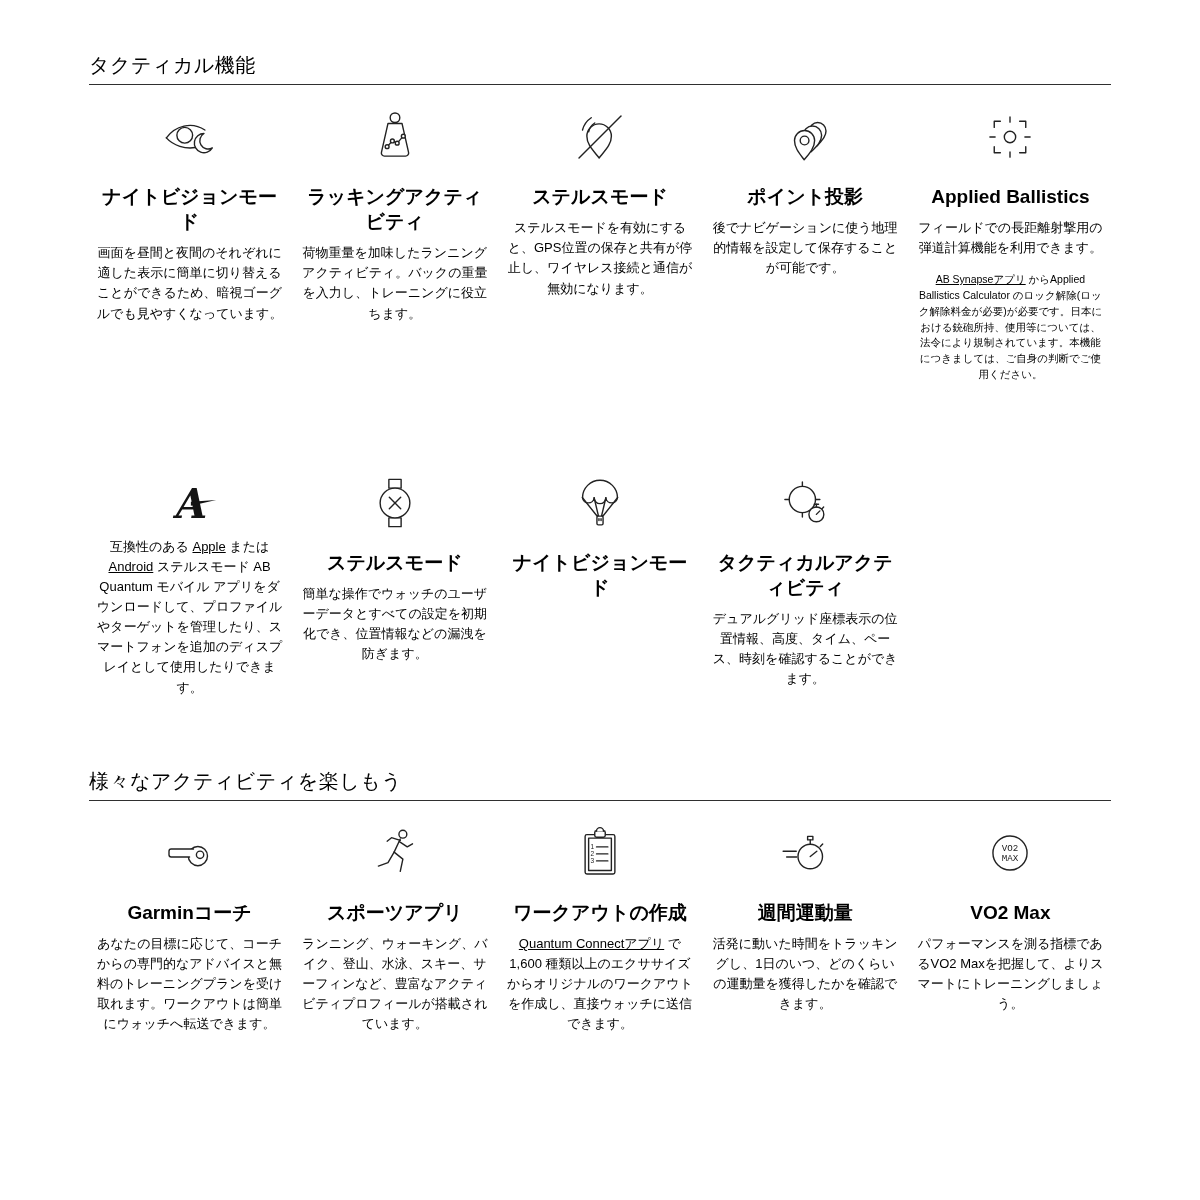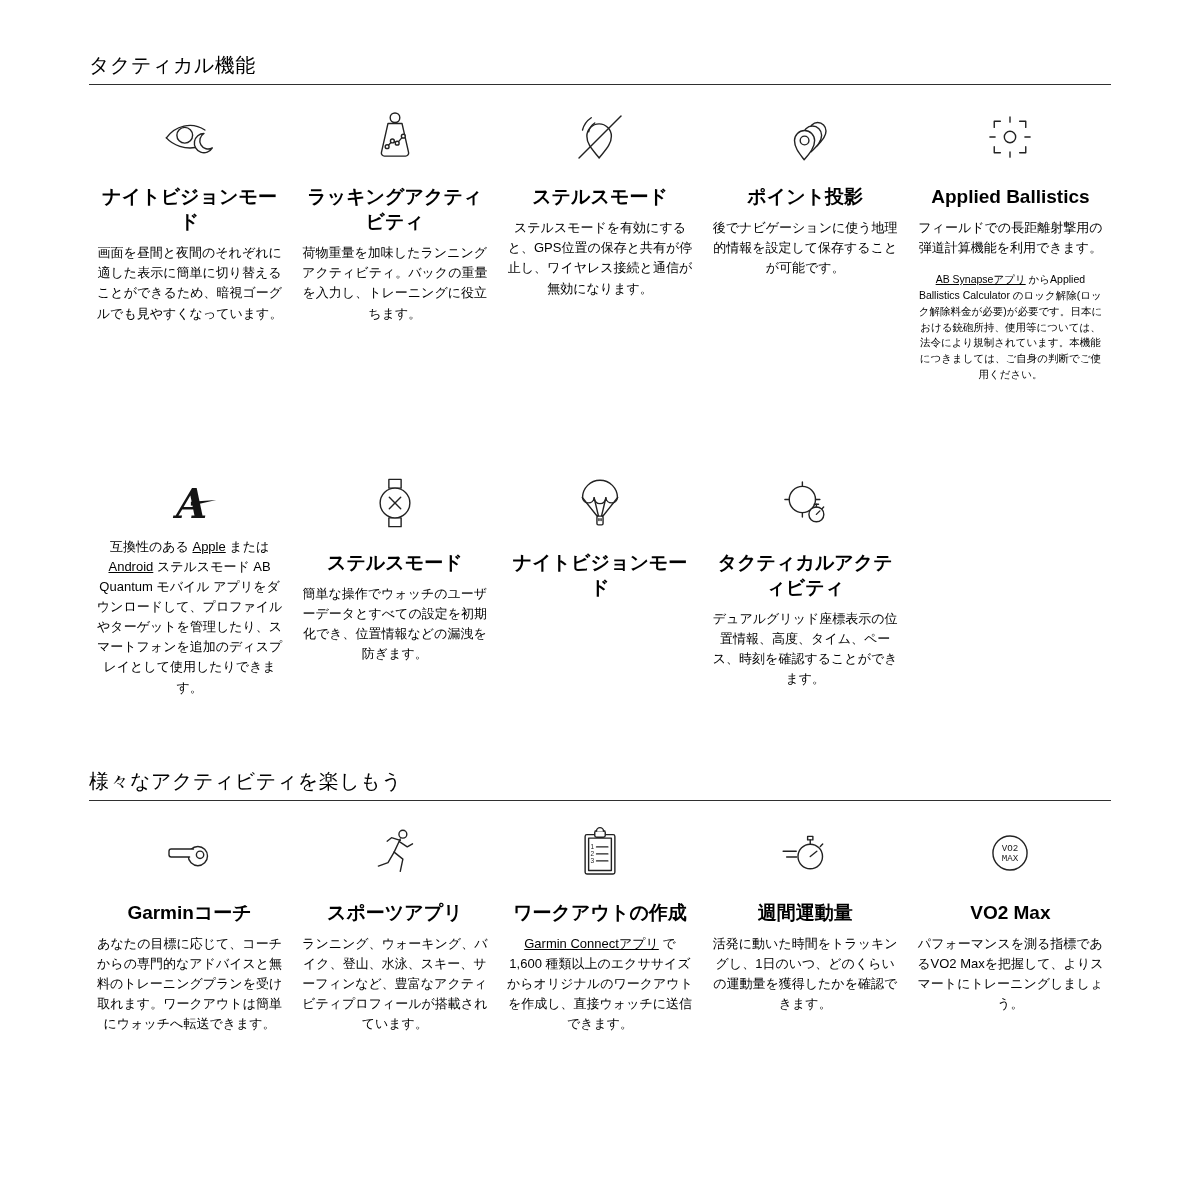--- a/index.html
+++ b/index.html
@@ -233,21 +233,21 @@
           <path class="ln-w" d="M28 7 a4 4 0 0 1 8 0"></path>
           <text x="21" y="27.5" font-size="7.5" font-family="'Liberation Sans',sans-serif" fill="#222">1</text>
           <text x="21" y="35.5" font-size="7.5" font-family="'Liberation Sans',sans-serif" fill="#222">2</text>
           <text x="21" y="43.5" font-size="7.5" font-family="'Liberation Sans',sans-serif" fill="#222">3</text>
           <line class="ln" x1="28" y1="25" x2="41" y2="25"></line>
           <line class="ln" x1="28" y1="33" x2="41" y2="33"></line>
           <line class="ln" x1="28" y1="41" x2="41" y2="41"></line>
         </svg>
       </div>
       <h3 class="card-title">ワークアウトの作成</h3>
-      <p class="card-body"><span class="link">Garmin Connectアプリ</span><span> で 1,600 種類以上のエクササイズからオリジナルのワークアウトを作成し、直接ウォッチに送信できます。</span></p>
+      <p class="card-body"><span class="link">Quantum Connectアプリ</span><span> で 1,600 種類以上のエクササイズからオリジナルのワークアウトを作成し、直接ウォッチに送信できます。</span></p>
     </div>
 
     <div class="card">
       <div class="icon-box">
         <svg width="56" height="56" viewBox="0 0 64 64">
           <circle class="ln" cx="38" cy="36" r="14"></circle>
           <rect class="ln" x="35" y="13" width="6" height="4"></rect>
           <line class="ln" x1="38" y1="17" x2="38" y2="22"></line>
           <line class="ln" x1="38" y1="36" x2="45.5" y2="30"></line>
           <line class="ln" x1="49.5" y1="24.5" x2="52.2" y2="21.8"></line>

